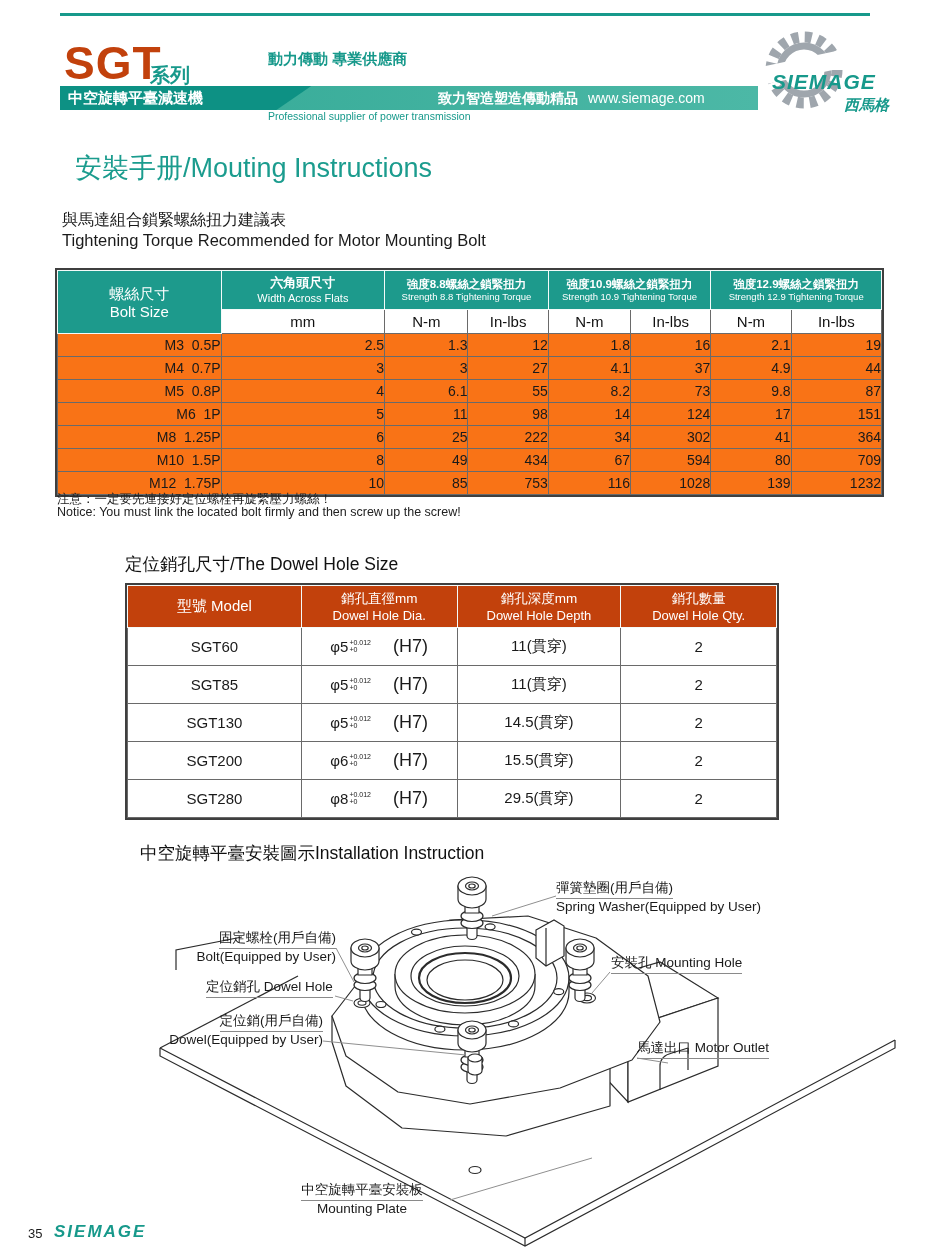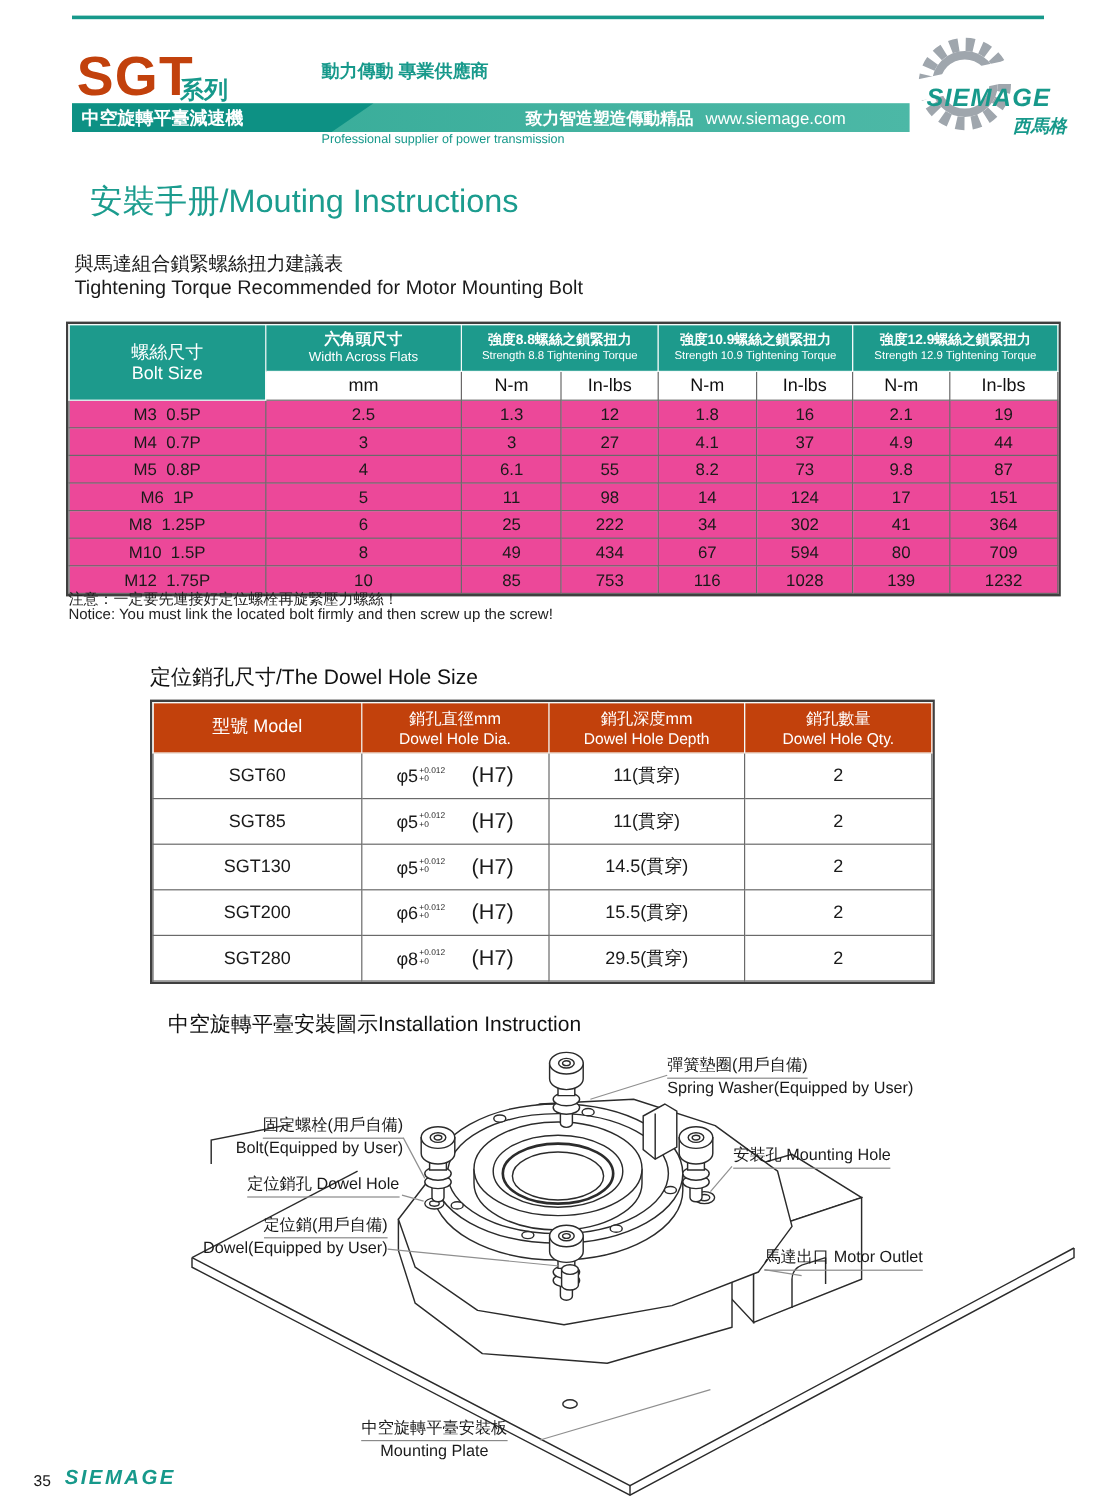--- a/index.html
+++ b/index.html
@@ -36,21 +36,21 @@
   .t1wrap{left:55px;top:268px;width:825px;border:2px solid #3f3f3f;}
   table{border-collapse:collapse;table-layout:fixed;width:100%;}
   .t1 th,.t1 td{padding:0;text-align:center;vertical-align:middle;}
   .t1 .th-teal{background:#1d9a8c;color:#fff;border:1px solid #f4faf9;}
   .t1 .gzh{font-size:11.5px;font-weight:bold;line-height:1.25;}
   .t1 .gen{font-size:9.5px;font-weight:normal;line-height:1.2;}
   .t1 .c1zh{font-size:15px;font-weight:normal;line-height:1.3;}
   .t1 .c1en{font-size:15px;font-weight:normal;}
   .t1 .unit{background:#fff;color:#111;font-size:15px;font-weight:normal;border:1px solid #6a6a6a;height:23px;}
   .t1 thead tr:first-child th{height:38px;}
-  .t1 tbody td{border:1px solid #6a6a6a;height:22px;font-size:14px;background:#ec4899;}
+  .t1 tbody td{border:1px solid #6a6a6a;height:22px;font-size:14px;background:#f97316;text-align:right;}
   .t1 tbody td.bolt{white-space:pre;}
 
   
   .notice-zh{left:57px;top:491px;font-size:12.5px;color:#222;}
   .notice-en{left:57px;top:505px;font-size:12.5px;color:#222;}
 
   
   .t2title{left:125px;top:552px;font-size:17.5px;color:#111;}
   .t2wrap{left:125px;top:583px;width:650px;border:2px solid #3f3f3f;}
   .t2 th{background:#c2410c;color:#fff;border:1px solid #f4faf9;height:39px;font-weight:normal;}

